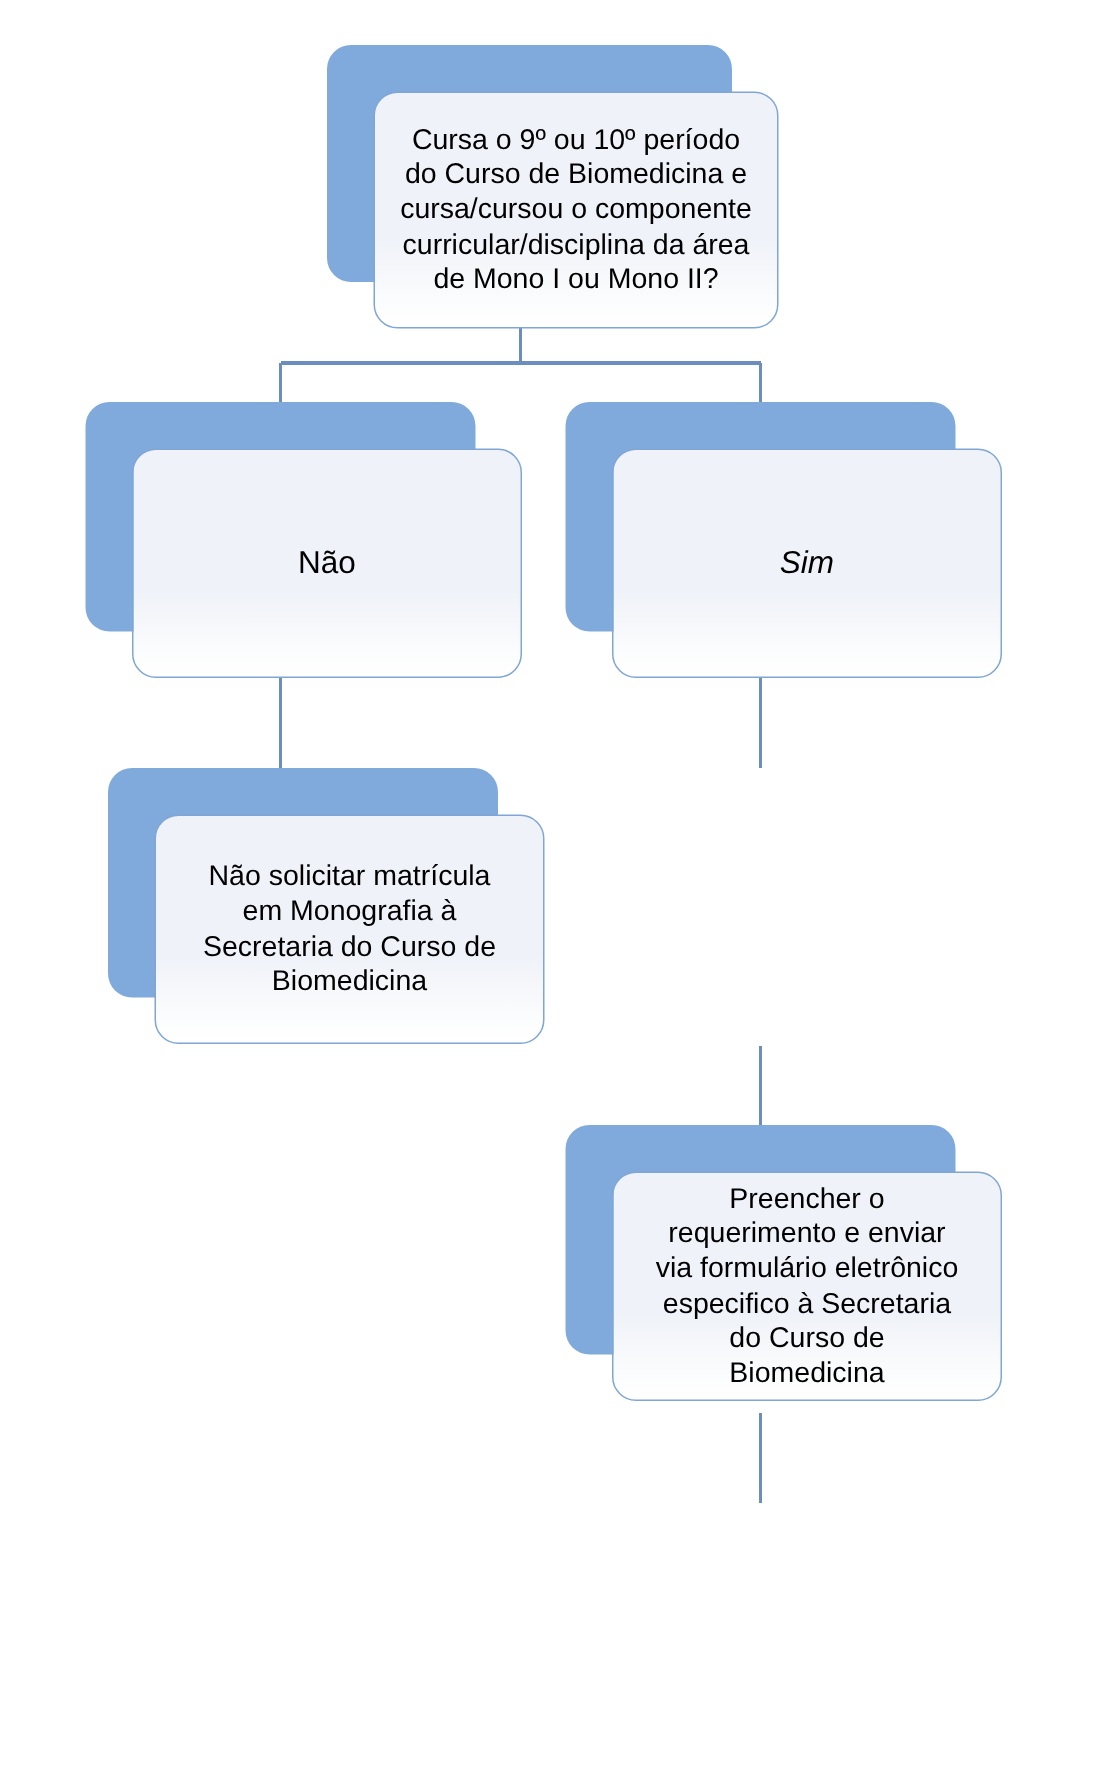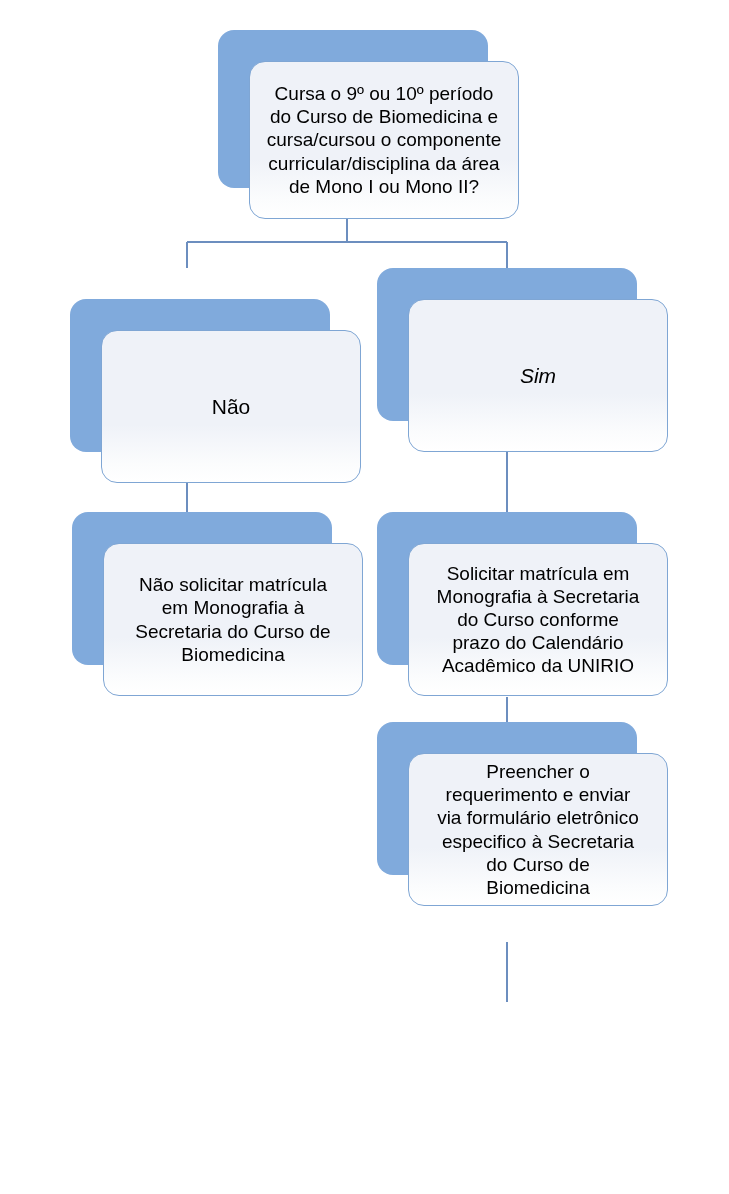--- a/index.html
+++ b/index.html
@@ -98,21 +98,21 @@
     <div class="plate"></div>
     <div class="card">
       <div class="label">Cursa o 9º ou 10º período
 do Curso de Biomedicina e
 cursa/cursou o componente
 curricular/disciplina da área
 de Mono I ou Mono II?</div>
     </div>
   </div>
 
-  <div class="node n-branch" style="left:70px; top:268px; width:260px; height:153px;margin-top:31px;">
+  <div class="node n-branch" style="left:57px; top:268px; width:260px; height:153px;">
     <div class="plate"></div>
     <div class="card">
       <div class="label">Não</div>
     </div>
   </div>
 
   <div class="node n-branch" style="left:377px; top:268px; width:260px; height:153px;font-style:italic;">
     <div class="plate"></div>
     <div class="card">
       <div class="label">Sim</div>
@@ -122,32 +122,22 @@
   <div class="node n-step" style="left:72px; top:512px; width:260px; height:153px;">
     <div class="plate"></div>
     <div class="card">
       <div class="label">Não solicitar matrícula
 em Monografia à
 Secretaria do Curso de
 Biomedicina</div>
     </div>
   </div>
 
-  <div class="node n-step" style="left:377px; top:512px; width:260px; height:153px;">
-    <div class="plate"></div>
-    <div class="card">
-      <div class="label">Solicitar matrícula em
-Monografia à Secretaria
-do Curso conforme
-prazo do Calendário
-Acadêmico da UNIRIO</div>
-    </div>
-  </div>
 
-  <div class="node n-step-tall" style="left:377px; top:722px; width:260px; height:153px;">
+  <div class="node n-step-tall" style="left:377px; top:750px; width:260px; height:153px;">
     <div class="plate"></div>
     <div class="card">
       <div class="label">Preencher o
 requerimento e enviar
 via formulário eletrônico
 especifico à Secretaria
 do Curso de
 Biomedicina</div>
     </div>
   </div>

